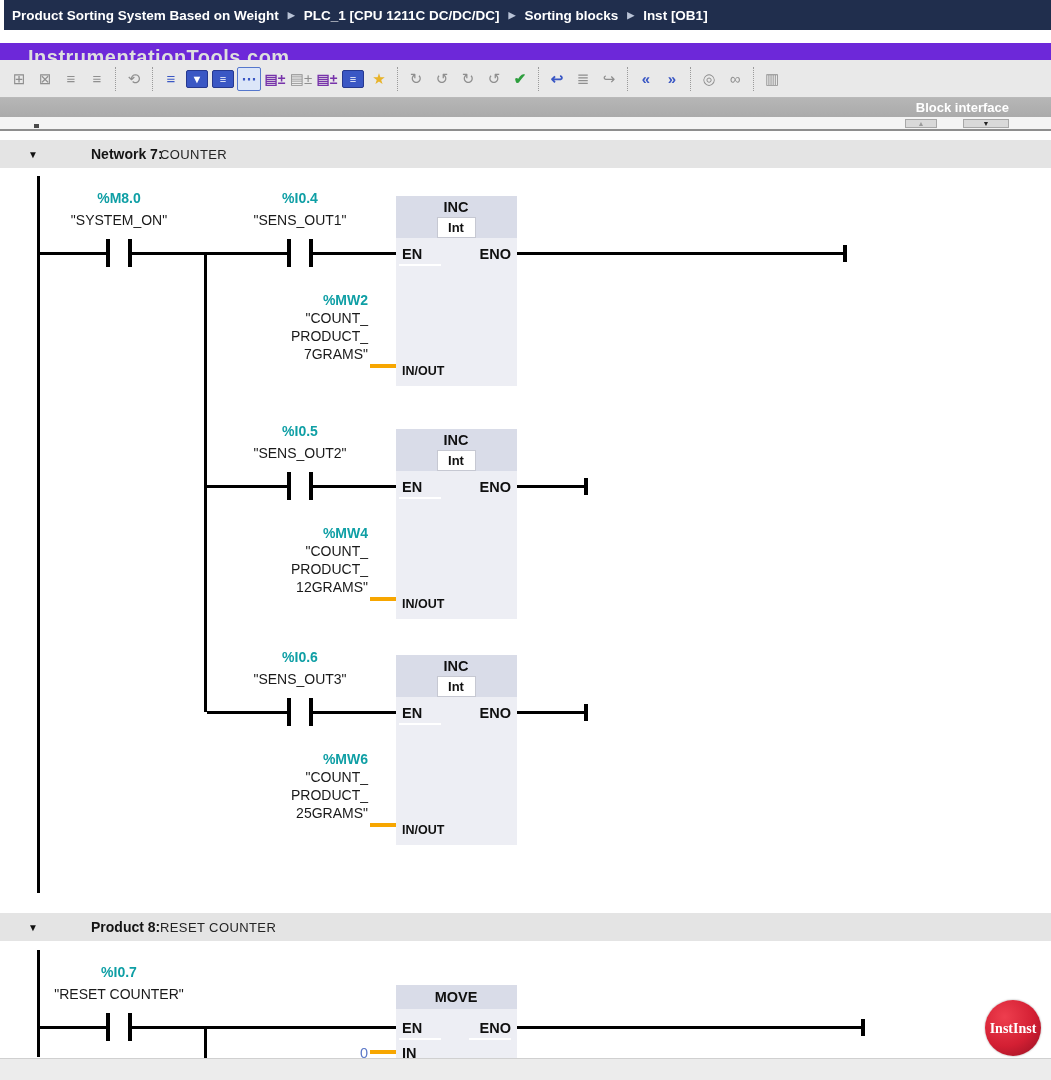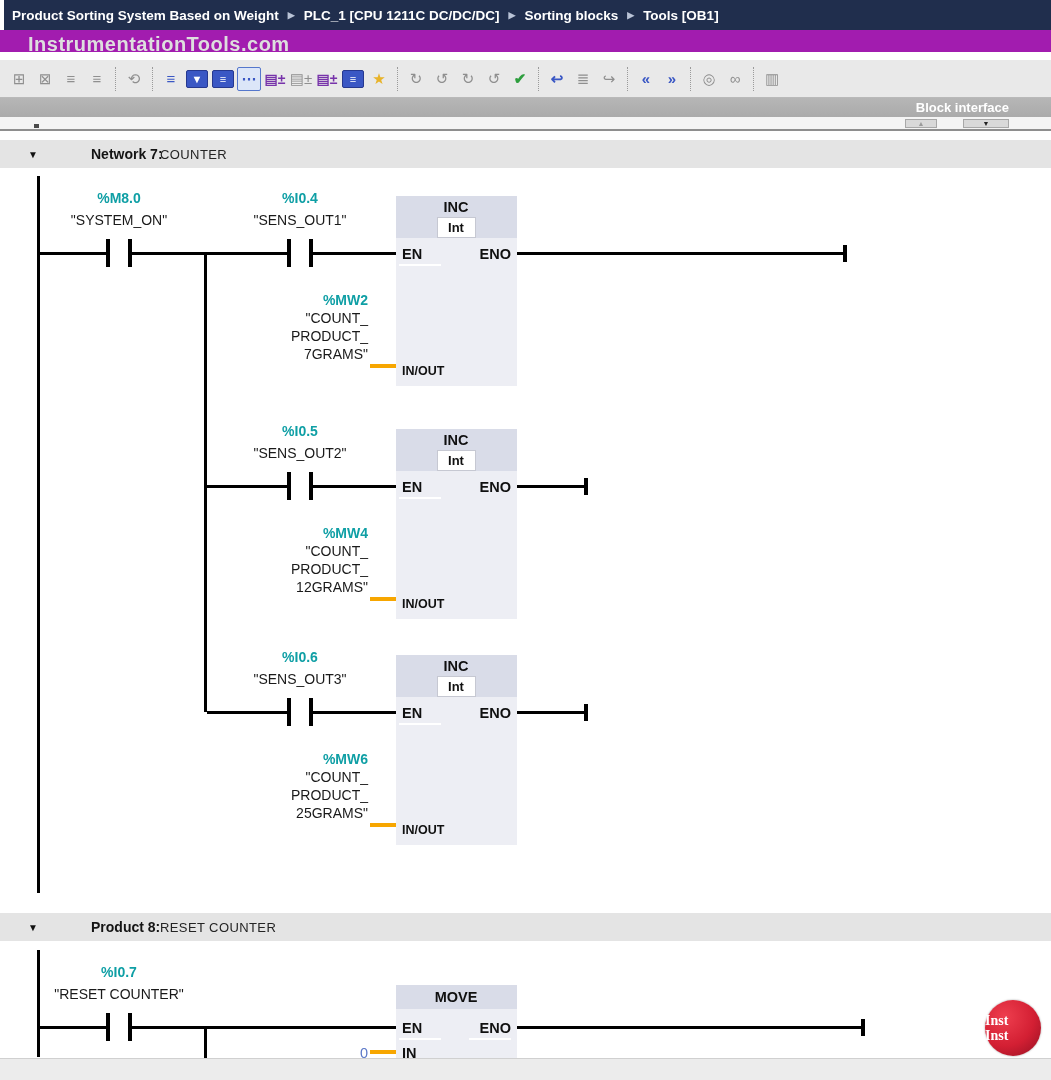--- a/index.html
+++ b/index.html
@@ -7,21 +7,21 @@
   body { font-family:"Liberation Sans", sans-serif; background:#fff; position:relative; }
 
   
   .titlebar { position:absolute; left:4px; top:0; width:1051px; height:30px;
     background:#202e4d; color:#fff; display:flex; align-items:center;
     padding-left:8px; font-size:13.5px; font-weight:bold; }
   .crumb { white-space:nowrap; cursor:default; }
   .crumb-sep { color:#b9c3d6; font-size:9px; margin:0 9px; }
 
   
-  .wmbar { position:absolute; left:0; top:30px; width:1051px; height:22px; background:#a21caf; }
+  .wmbar { position:absolute; left:0; top:43px; width:1051px; height:22px; background:#6d28d9; }
   .wmtext { position:absolute; left:28px; top:3px; font-size:20px; font-weight:bold;
     color:#dedede; letter-spacing:0.5px; }
 
   
   .toolbar { position:absolute; left:0; top:60px; width:1051px; height:38px;
     background:#e9e9e9; border-bottom:1px solid #b9b9b9;
     display:flex; align-items:center; padding-left:6px; }
   .tbi { width:24px; height:24px; margin:0 1px; display:flex; align-items:center;
     justify-content:center; font-size:15px; color:#8a8a8a; border-radius:2px; cursor:default; }
   .tbi.gray  { color:#8f8f8f; }
@@ -63,39 +63,39 @@
   svg .addr { fill:#0f9fa5; font-weight:bold; font-size:14px; }
   svg .tag  { fill:#1a1a1a; font-size:14px; }
   svg .blab { fill:#101010; font-weight:bold; font-size:14.5px; }
   svg .bint { fill:#101010; font-weight:bold; font-size:13px; }
   svg .bsmall { fill:#101010; font-weight:bold; font-size:12.5px; }
   svg .const { fill:#5b78c8; font-size:14.5px; }
 
   
   .logo { position:absolute; left:985px; top:869px; width:56px; height:56px; border-radius:50%;
     background:radial-gradient(circle at 35% 30%, #ee3e4e 0%, #d31f33 55%, #931022 100%);
-    display:flex; flex-direction:column; justify-content:center;
+    display:flex; align-items:center; justify-content:center;
     color:#fff; font-family:"Liberation Serif", serif; font-weight:bold; font-size:14px;
     line-height:15px; box-shadow:0 0 2px rgba(0,0,0,.4); }
 
   
   .bottomstrip { position:absolute; left:0; top:1058px; width:1051px; height:22px;
     background:#ececec; border-top:1px solid #d0d0d0; z-index:5; }
 </style>
 </head>
 <body>
 
 <div class="titlebar">
   <span class="crumb">Product Sorting System Based on Weight</span>
   <span class="crumb-sep">▶</span>
   <span class="crumb">PLC_1 [CPU 1211C DC/DC/DC]</span>
   <span class="crumb-sep">▶</span>
   <span class="crumb">Sorting blocks</span>
   <span class="crumb-sep">▶</span>
-  <span class="crumb">Tools [OB1]</span>
+  <span class="crumb">Inst [OB1]</span>
 </div>
 
 <div class="wmbar">
   <div class="wmtext">InstrumentationTools.com</div>
 </div>
 
 <div class="toolbar">
   <span class="tbi gray">⊞</span>
   <span class="tbi gray">⊠</span>
   <span class="tbi gray">≡</span>

